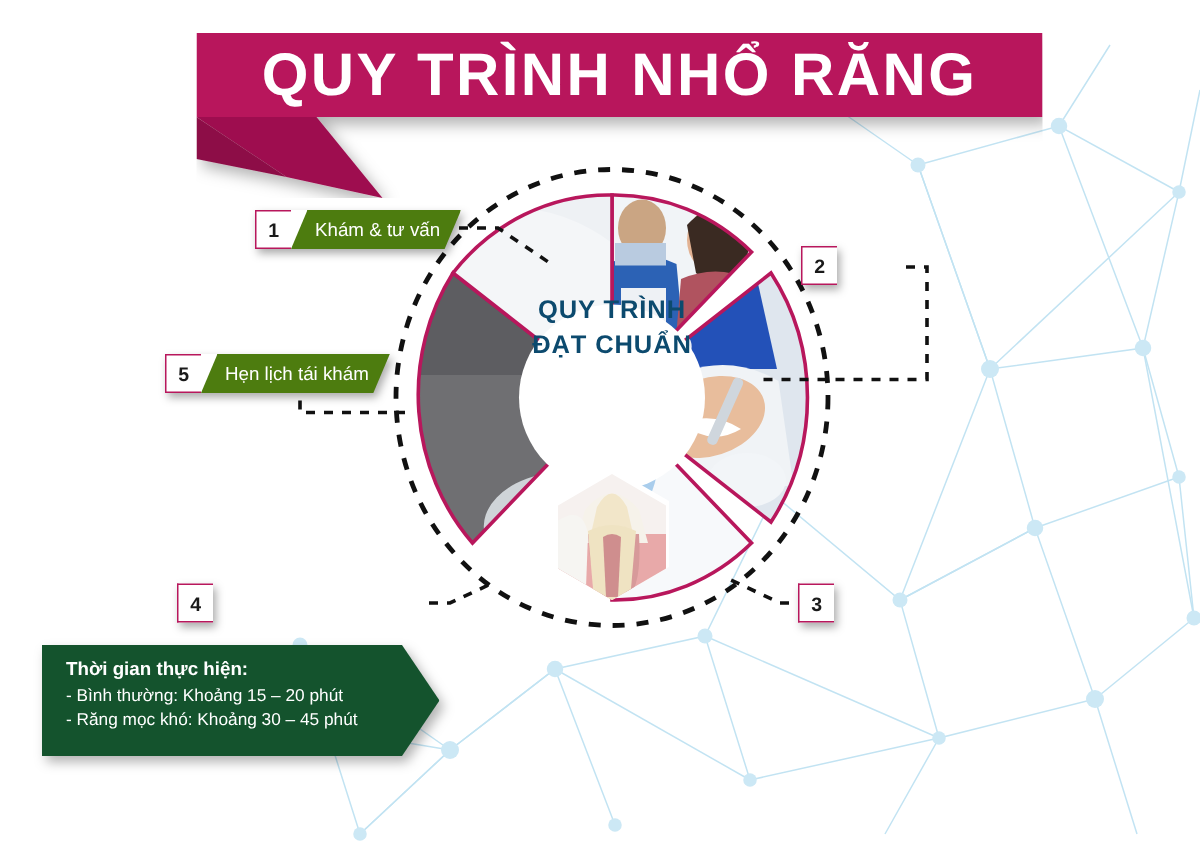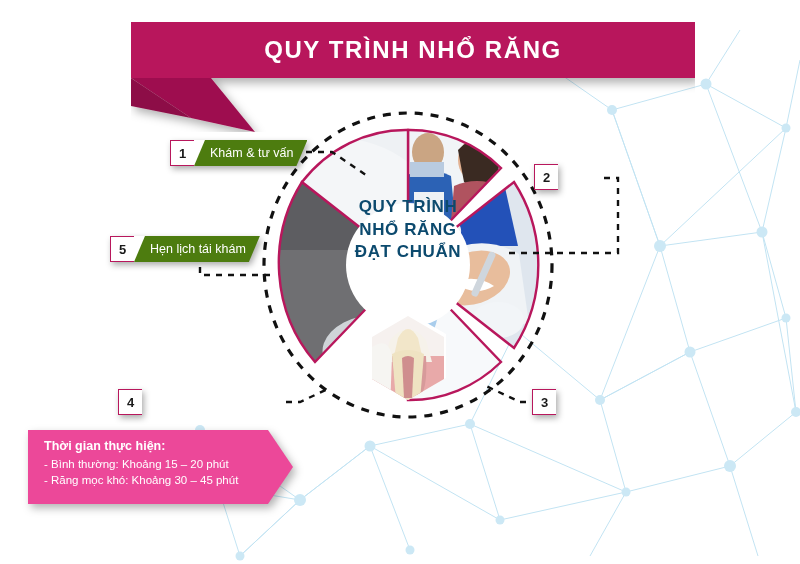--- a/index.html
+++ b/index.html
@@ -12,21 +12,21 @@
 
   
   #netbg{position:absolute;inset:0;width:800px;height:564px;z-index:0;}
 
   
   .ribbon-wrap{position:absolute;left:131px;top:22px;width:564px;height:110px;z-index:5;}
   .ribbon-svg{position:absolute;left:0;top:0;}
   .ribbon-title{
     position:absolute;left:0;top:0;width:564px;height:56px;
     display:flex;align-items:center;justify-content:center;
-    color:#ffffff;font-size:24px;font-weight:bold;letter-spacing:1.6px;
+    color:#ffffff;font-size:40px;font-weight:bold;letter-spacing:1.6px;
     text-transform:uppercase;white-space:nowrap;
   }
 
   
   #wheel{position:absolute;left:258px;top:110px;width:300px;height:320px;z-index:4;}
   #wheel svg{position:absolute;left:0;top:0;}
   .center-text{
     position:absolute;left:0;top:86px;width:300px;
     text-align:center;color:#0c4a6e;font-weight:bold;
     font-size:17px;line-height:1.33;letter-spacing:0.6px;
@@ -53,21 +53,21 @@
   .step.left .slab{clip-path:polygon(0 0,100% 0,calc(100% - 11px) 100%,0 100%);}
   .step.right .slab{clip-path:polygon(0 0,100% 0,calc(100% - 11px) 100%,0 100%);}
 
   
   #connectors{position:absolute;inset:0;width:800px;height:564px;z-index:6;pointer-events:none;}
 
   
   #note{position:absolute;left:28px;top:430px;width:265px;height:74px;z-index:8;
         filter:drop-shadow(3px 4px 4px rgba(0,0,0,0.30));}
   #note .body{
-    position:absolute;inset:0;background:#ec4899;
+    position:absolute;inset:0;background:#14532d;
     clip-path:polygon(0 0,240px 0,265px 37px,240px 74px,0 74px);
     color:#fff;box-sizing:border-box;padding:9px 0 0 16px;
   }
   #note .hd{font-size:12.5px;font-weight:bold;margin-bottom:5px;}
   #note .li{font-size:11.5px;margin-bottom:4px;white-space:nowrap;}
 </style>
 </head>
 <body>
 
 <div id="stage">
@@ -271,21 +271,20 @@
       <g>
         <path d="M150 202 L188 224 L188 268 L150 290 L112 268 L112 224 Z" fill="#ffffff"></path>
         <g clip-path="url(#hexc)">
             <use href="#tooth"></use>
           </g>
       </g>
     </svg>
 
     <div class="center-text">
       <div>QUY TRÌNH</div>
-      <div>NHỔ RĂNG</div>
       <div>ĐẠT CHUẨN</div>
     </div>
   </div>
 
   <div class="step left" style="left:170px;top:140px;">
     <div class="num">1</div>
     <div class="slab">Khám &amp; tư vấn</div>
   </div>
 
   <div class="step right" style="left:534px;top:164px;">

